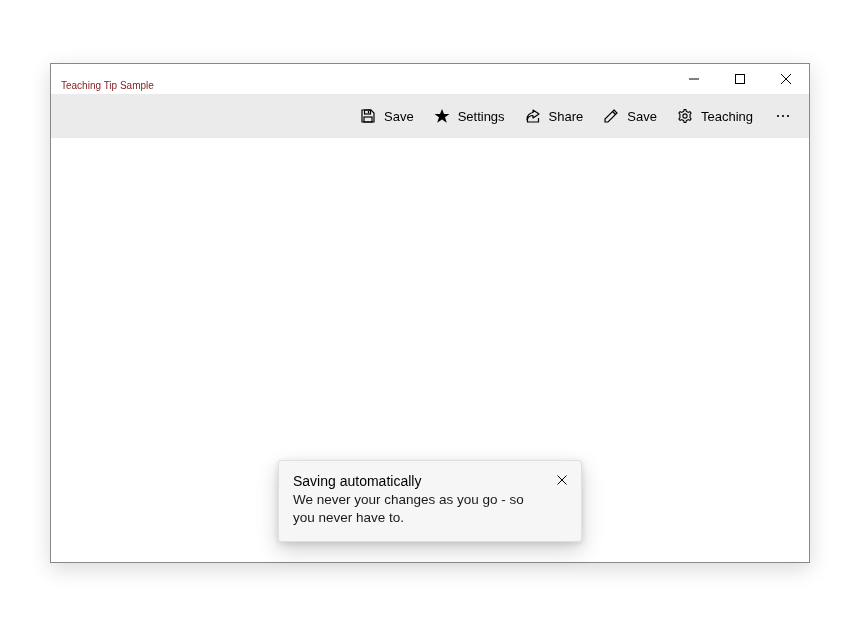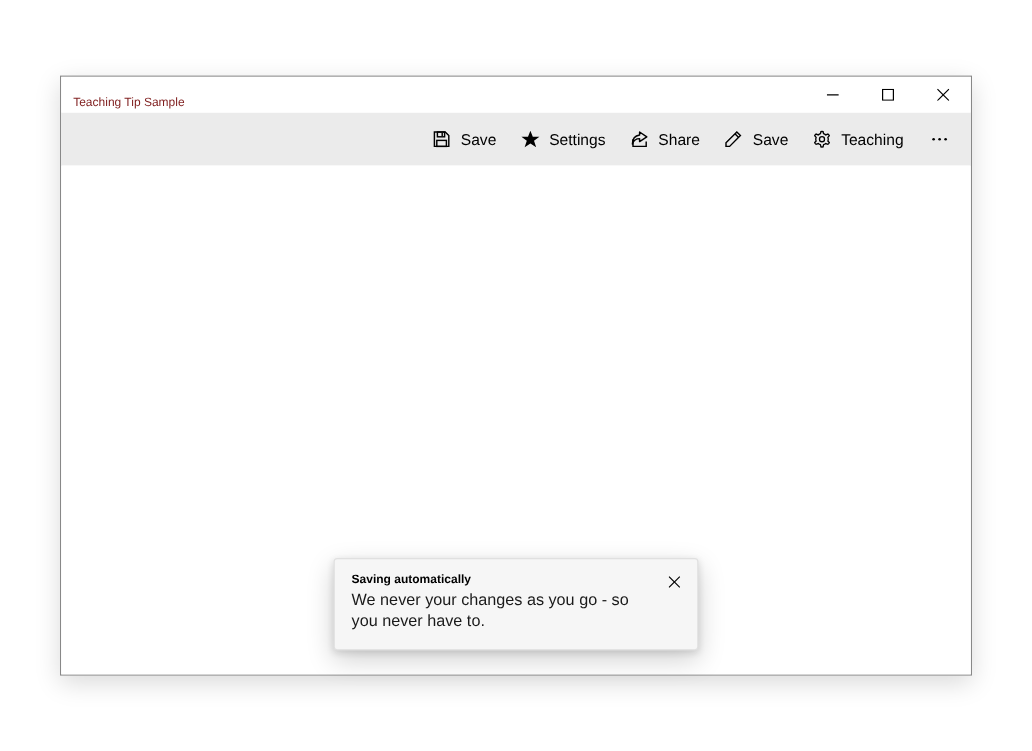--- a/index.html
+++ b/index.html
@@ -97,22 +97,22 @@
       transform: translateX(-50%);
       bottom: 20px;
       width: 304px;
       background: #f6f6f6;
       border: 1px solid #e0e0e0;
       border-radius: 3px;
       padding: 12px 14px 14px 14px;
       box-shadow: 0 8px 22px rgba(0,0,0,0.18), 0 2px 6px rgba(0,0,0,0.12);
     }
     .teaching-tip-title {
-      font-size: 10px;
-      font-weight: 700;
+      font-size: 14px;
+      font-weight: 400;
       color: #000000;
       margin-bottom: 2px;
     }
     .teaching-tip-subtitle {
       font-size: 13.5px;
       color: #1a1a1a;
       line-height: 1.35;
       padding-right: 20px;
     }
     .teaching-tip-close {

